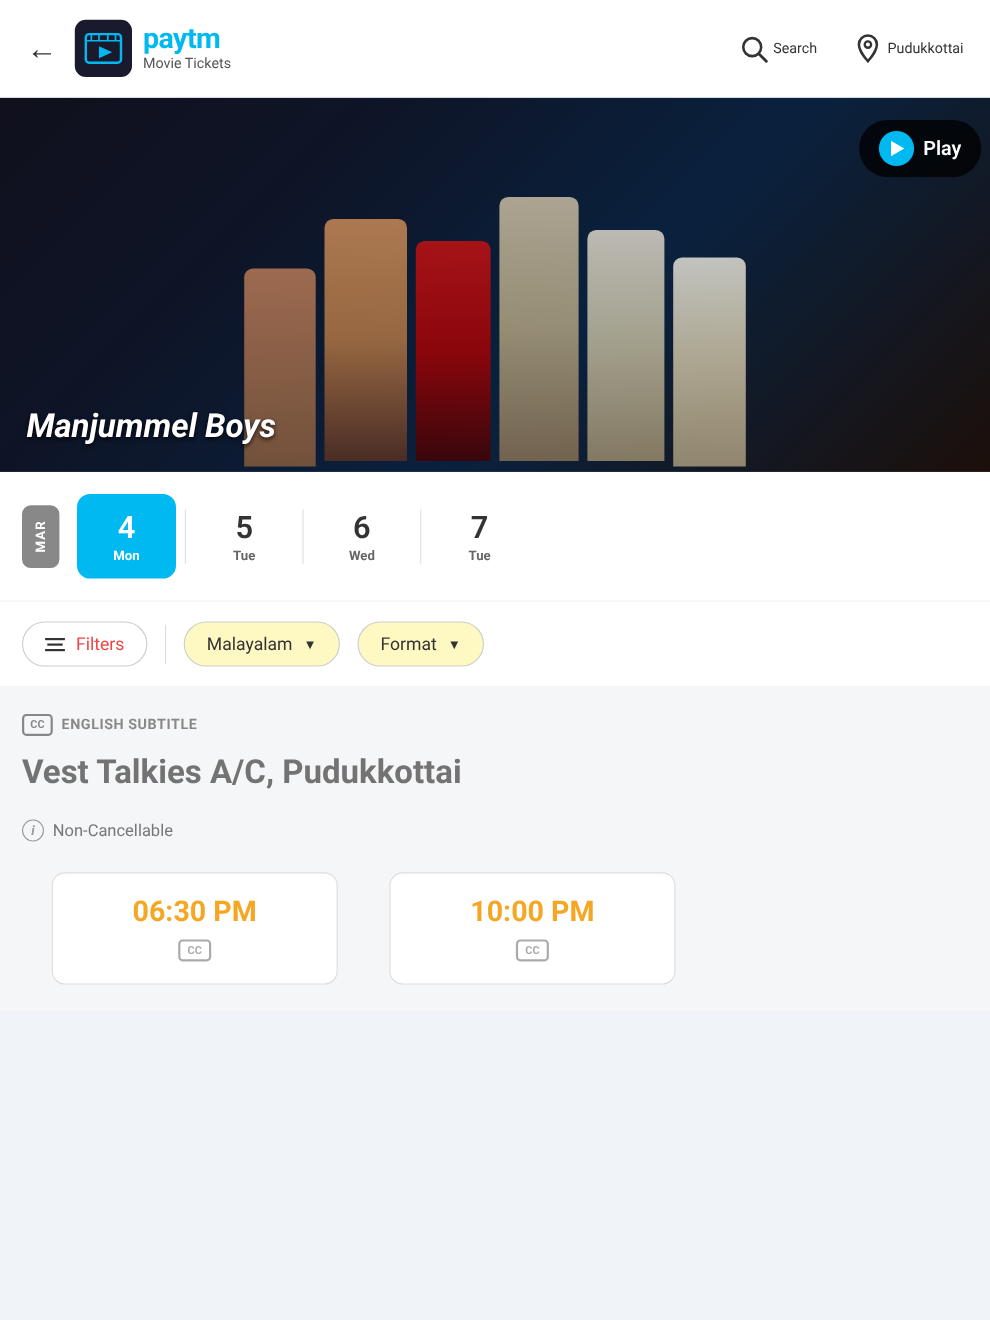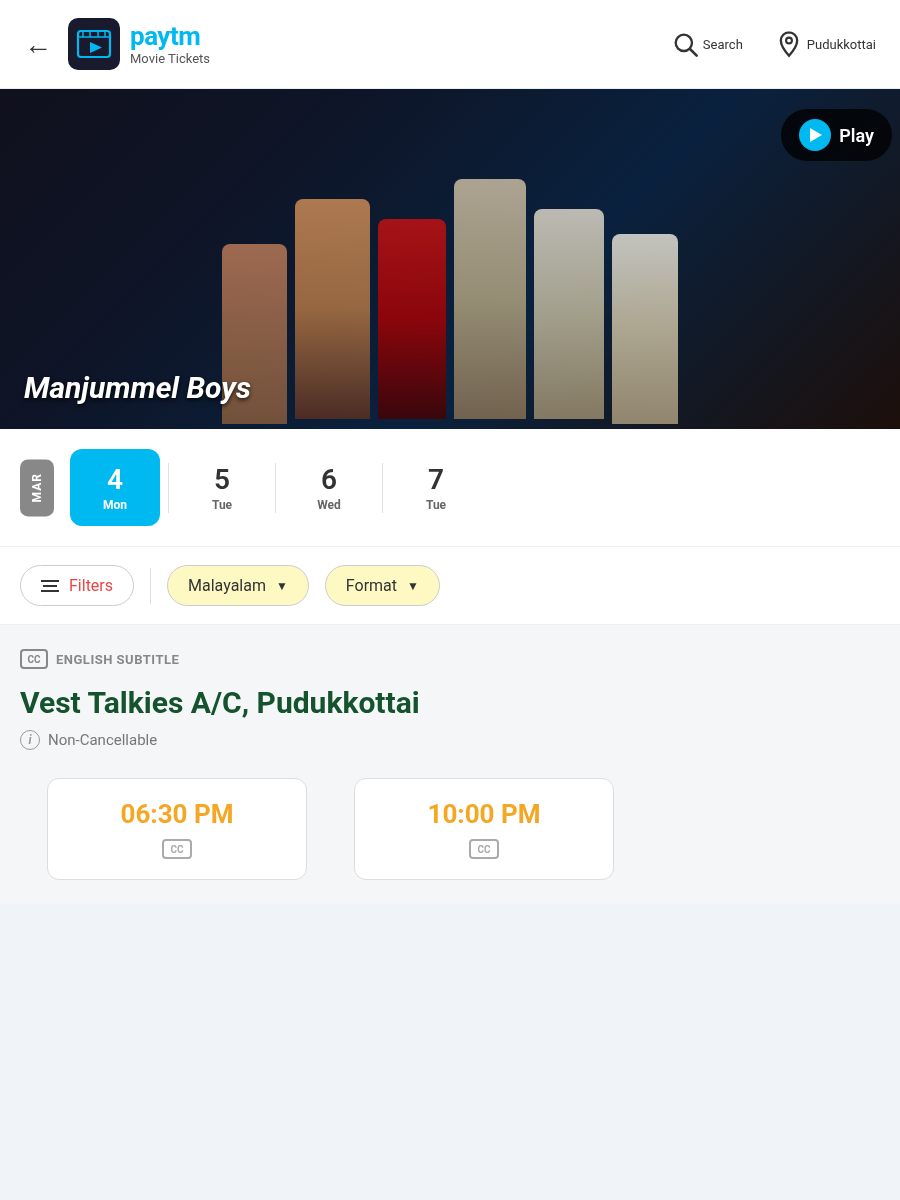--- a/index.html
+++ b/index.html
@@ -331,22 +331,22 @@
     .subtitle-text {
       font-size: 13px;
       font-weight: 700;
       color: #888;
       letter-spacing: 0.5px;
       text-transform: uppercase;
     }
     .cinema-name {
       font-size: 30px;
       font-weight: 700;
-      color: #14532d;
-      margin-bottom: 9px;
+      color: #737373;
+      margin-bottom: 24px;
       line-height: 1.2;
     }
     .non-cancellable {
       display: flex;
       align-items: center;
       gap: 8px;
       margin-bottom: 28px;
     }
     .info-circle {
       width: 20px;

